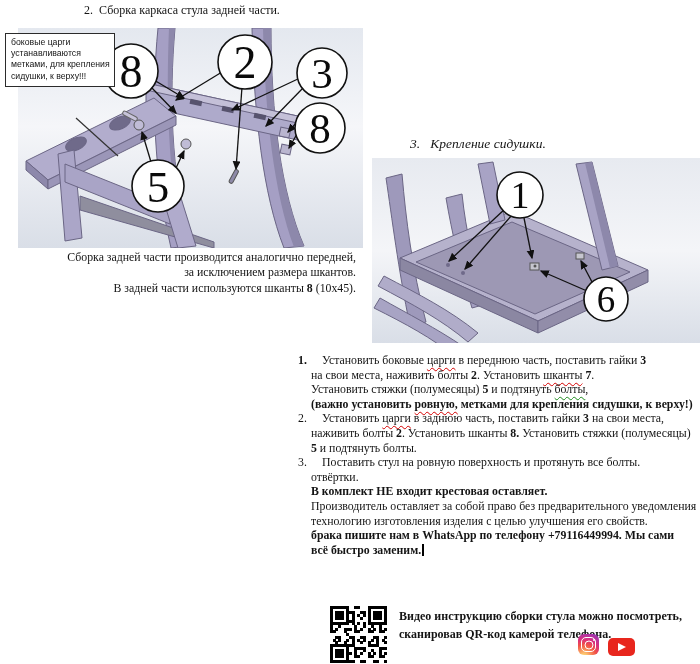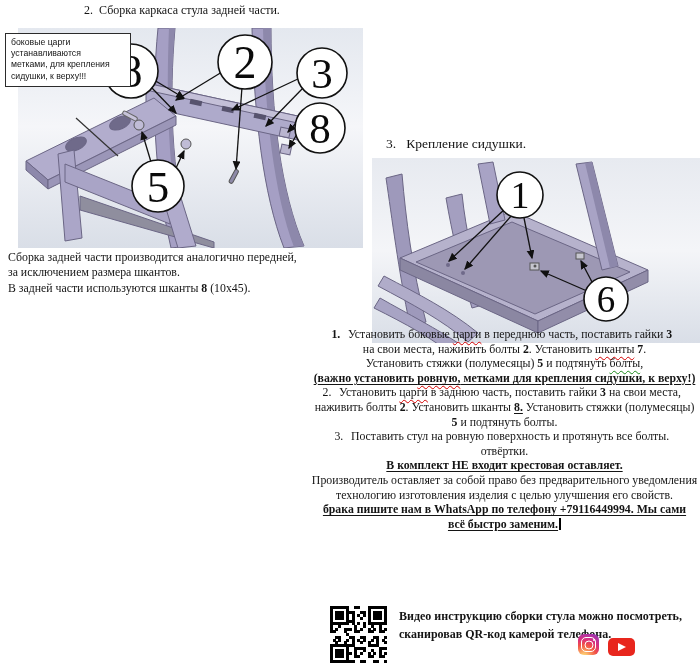--- a/index.html
+++ b/index.html
@@ -1,37 +1,37 @@
 <!DOCTYPE html>
 <html><head>
 <meta charset="utf-8">
 <style>
   html,body{margin:0;padding:0;}
   body{width:700px;height:664px;position:relative;background:#ffffff;overflow:hidden;
        font-family:"Liberation Serif",serif;color:#141414;}
   .abs{position:absolute;}
   
   #h2{left:84px;top:3px;font-size:12px;white-space:pre;}
-  #h3{left:386px;top:136px;font-size:13.5px;white-space:pre;}
+  #h3{left:410px;top:136px;font-size:13.5px;white-space:pre;font-style:italic;}
   
   #notebox{left:5px;top:33px;width:99px;border:1.2px solid #2b2b2b;background:#fff;
-           padding:3px 20px 4px 5px;font-family:"Liberation Sans",sans-serif;
+           padding:3px 4px 4px 5px;font-family:"Liberation Sans",sans-serif;
            font-size:8.7px;line-height:11.2px;z-index:3;}
   
   #diagL{left:18px;top:28px;width:345px;height:220px;}
   #diagR{left:372px;top:158px;width:328px;height:185px;}
   
-  #caption{left:8px;top:250px;width:348px;text-align:left;font-size:11.8px;line-height:15.4px;}
-  
-  #instructions{left:298px;top:327px;width:400px;font-size:11.8px;text-align:center;}
+  #caption{left:8px;top:250px;width:348px;text-align:right;font-size:11.8px;line-height:15.4px;}
+  
+  #instructions{left:298px;top:353px;width:400px;font-size:11.8px;}
   .iline{line-height:14.6px;white-space:pre;}
   .iline.cont{padding-left:13px;}
   .num{display:inline-block;}
   .b{font-weight:bold;}
-  .u{text-decoration:underline;text-decoration-thickness:1.2px;text-underline-offset:2px;}
+  .u{text-decoration-thickness:1.2px;text-underline-offset:2px;}
   .wr{text-decoration:underline;text-decoration-style:wavy;text-decoration-color:#d40000;
       text-decoration-thickness:1px;text-underline-offset:2.5px;text-decoration-skip-ink:none;}
   .wg{text-decoration:underline;text-decoration-style:wavy;text-decoration-color:#1c8a1c;
       text-decoration-thickness:1px;text-underline-offset:2.5px;text-decoration-skip-ink:none;}
   .cursor{display:inline-block;width:2px;height:12px;background:#000;vertical-align:-2px;margin-left:1px;}
   
   #qr{left:330px;top:606px;width:57px;height:57px;}
   #qrcaption{left:399px;top:607px;font-size:12px;font-weight:bold;line-height:18px;white-space:pre;}
   .icon{position:absolute;cursor:pointer;}
   #ig{left:578px;top:634px;width:21px;height:21px;border-radius:6px;

